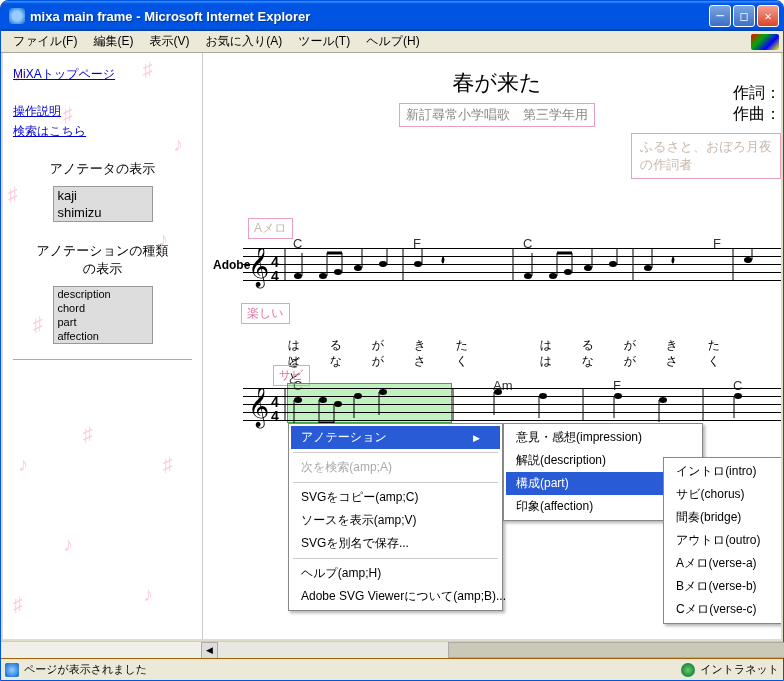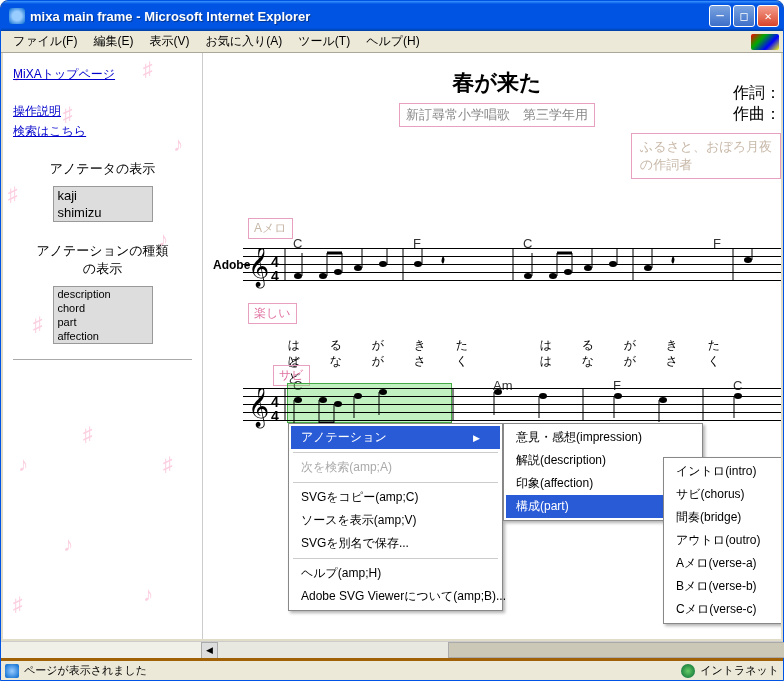--- a/index.html
+++ b/index.html
@@ -126,21 +126,21 @@
   background: #fff;
   overflow: hidden;
 }
 .score-area {
   position: absolute;
   left: 10px; top: 0; right: 0; bottom: 0;
 }
 .song-title {
   text-align: center;
   font-size: 22px;
-  font-weight: bold;
+  font-weight: normal;
   margin-top: 15px;
 }
 .subtitle-row {
   display: flex;
   justify-content: center;
   margin-top: 5px;
 }
 .subtitle {
   border: 1px solid #e8a0c0;
   padding: 2px 6px;
@@ -254,21 +254,21 @@
   border-top: 1px solid #ccc;
   display: flex;
   align-items: center;
 }
 .scrollbar-h .track { flex:1; background:#e8e8e0; height:100%; position:relative; }
 .scrollbar-h .thumb { position:absolute; left:230px; width:350px; top:0; bottom:0; background:#ccc8b8; border:1px solid #aaa; }
 .scrollbar-h .btn { width:17px; height:17px; background:#ddd; border:1px solid #aaa; display:flex; align-items:center; justify-content:center; font-size:9px; }
 .statusbar {
   height: 22px;
   background: #ece9d8;
-  border-top: 3px solid #a16207;
+  border-top: 1px solid #a16207;
   display: flex;
   align-items: center;
   padding: 0 4px;
   font-size: 11px;
 }
 .statusbar .sicn {
   width:14px; height:14px;
   background: radial-gradient(circle,#9cf,#06c);
   border-radius:2px; margin-right:5px;
 }
@@ -420,21 +420,21 @@
               <ellipse cx="405" cy="20" rx="4" ry="3"></ellipse>
                 <line x1="409" y1="20" x2="409" y2="-3" stroke="#000"></line>
               <path d="M430,8 q3,3 0,8 q-3,-3 0,-8"></path>
               <line x1="490" y1="0" x2="490" y2="32" stroke="#000"></line>
               <ellipse cx="505" cy="12" rx="4" ry="3"></ellipse>
                 <line x1="509" y1="12" x2="509" y2="-10" stroke="#000"></line>
             </g>
           </svg>
         </div>
 
-        <div class="affect-label" style="top:250px;left:35px">楽しい</div>
+        <div class="affect-label" style="top:250px;left:28px">楽しい</div>
 
         <div class="lyric-row" style="top:268px">
           <span>は</span><span>る</span><span>が</span><span>き</span><span>た</span><span></span><span>は</span><span>る</span><span>が</span><span>き</span><span>た</span><span></span><span>ど</span>
         </div>
         <div class="lyric-row" style="top:284px">
           <span>は</span><span>な</span><span>が</span><span>さ</span><span>く</span><span></span><span>は</span><span>な</span><span>が</span><span>さ</span><span>く</span><span></span><span>ど</span>
         </div>
 
         <div class="part-label" style="top:312px;left:60px;color:#e070a0;border-color:#e8a0c0">サビ</div>
         <div class="chord" style="top:325px;left:80px">C</div>
@@ -497,25 +497,25 @@
           <div class="item">ソースを表示(amp;V)</div>
           <div class="item">SVGを別名で保存...</div>
           <div class="sep"></div>
           <div class="item">ヘルプ(amp;H)</div>
           <div class="item">Adobe SVG Viewerについて(amp;B)...</div>
         </div>
 
         <div class="ctx-menu" style="top:370px;left:290px;width:160px">
           <div class="item">意見・感想(impression)</div>
           <div class="item">解説(description)</div>
+          <div class="item hl arrow">
+              <span>構成(part)</span>
+            </div>
           <div class="item arrow">
               <span>印象(affection)</span>
-            </div>
-          <div class="item hl arrow">
-              <span>構成(part)</span>
             </div>
         </div>
 
         <div class="ctx-menu" style="top:404px;left:450px;width:120px">
           <div class="item">イントロ(intro)</div>
           <div class="item">サビ(chorus)</div>
           <div class="item">間奏(bridge)</div>
           <div class="item">アウトロ(outro)</div>
           <div class="item">Aメロ(verse-a)</div>
           <div class="item">Bメロ(verse-b)</div>

